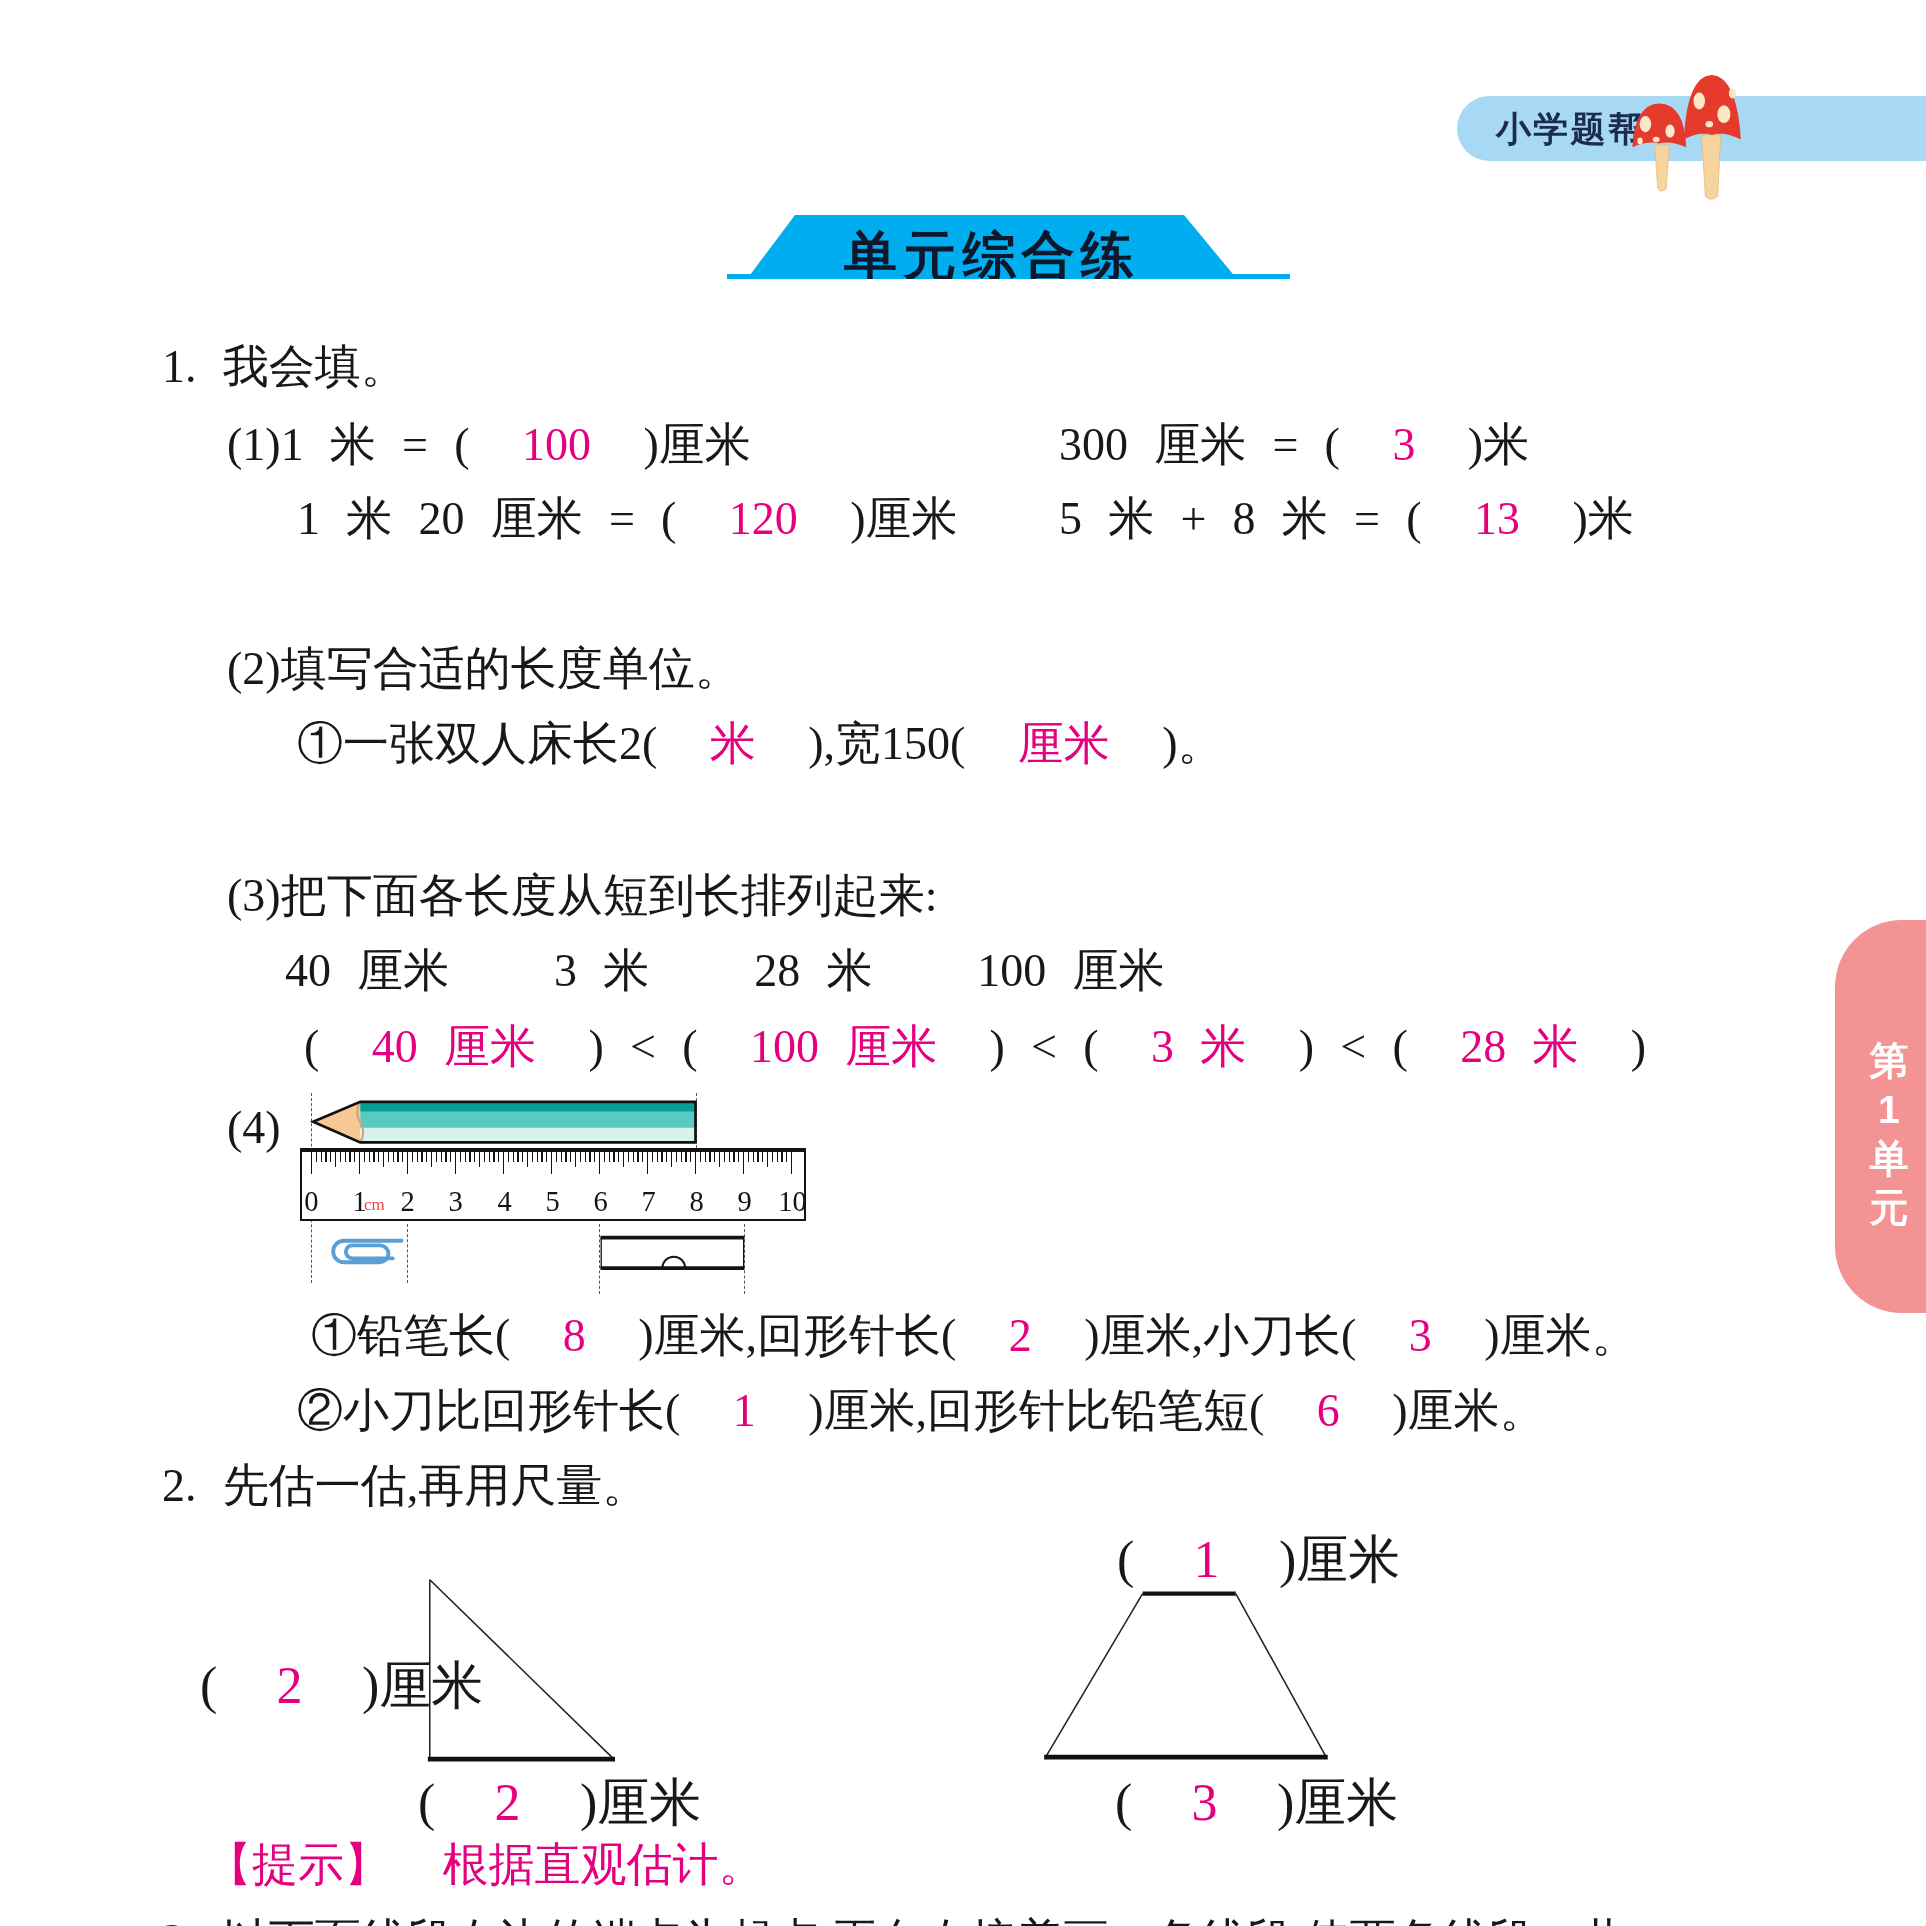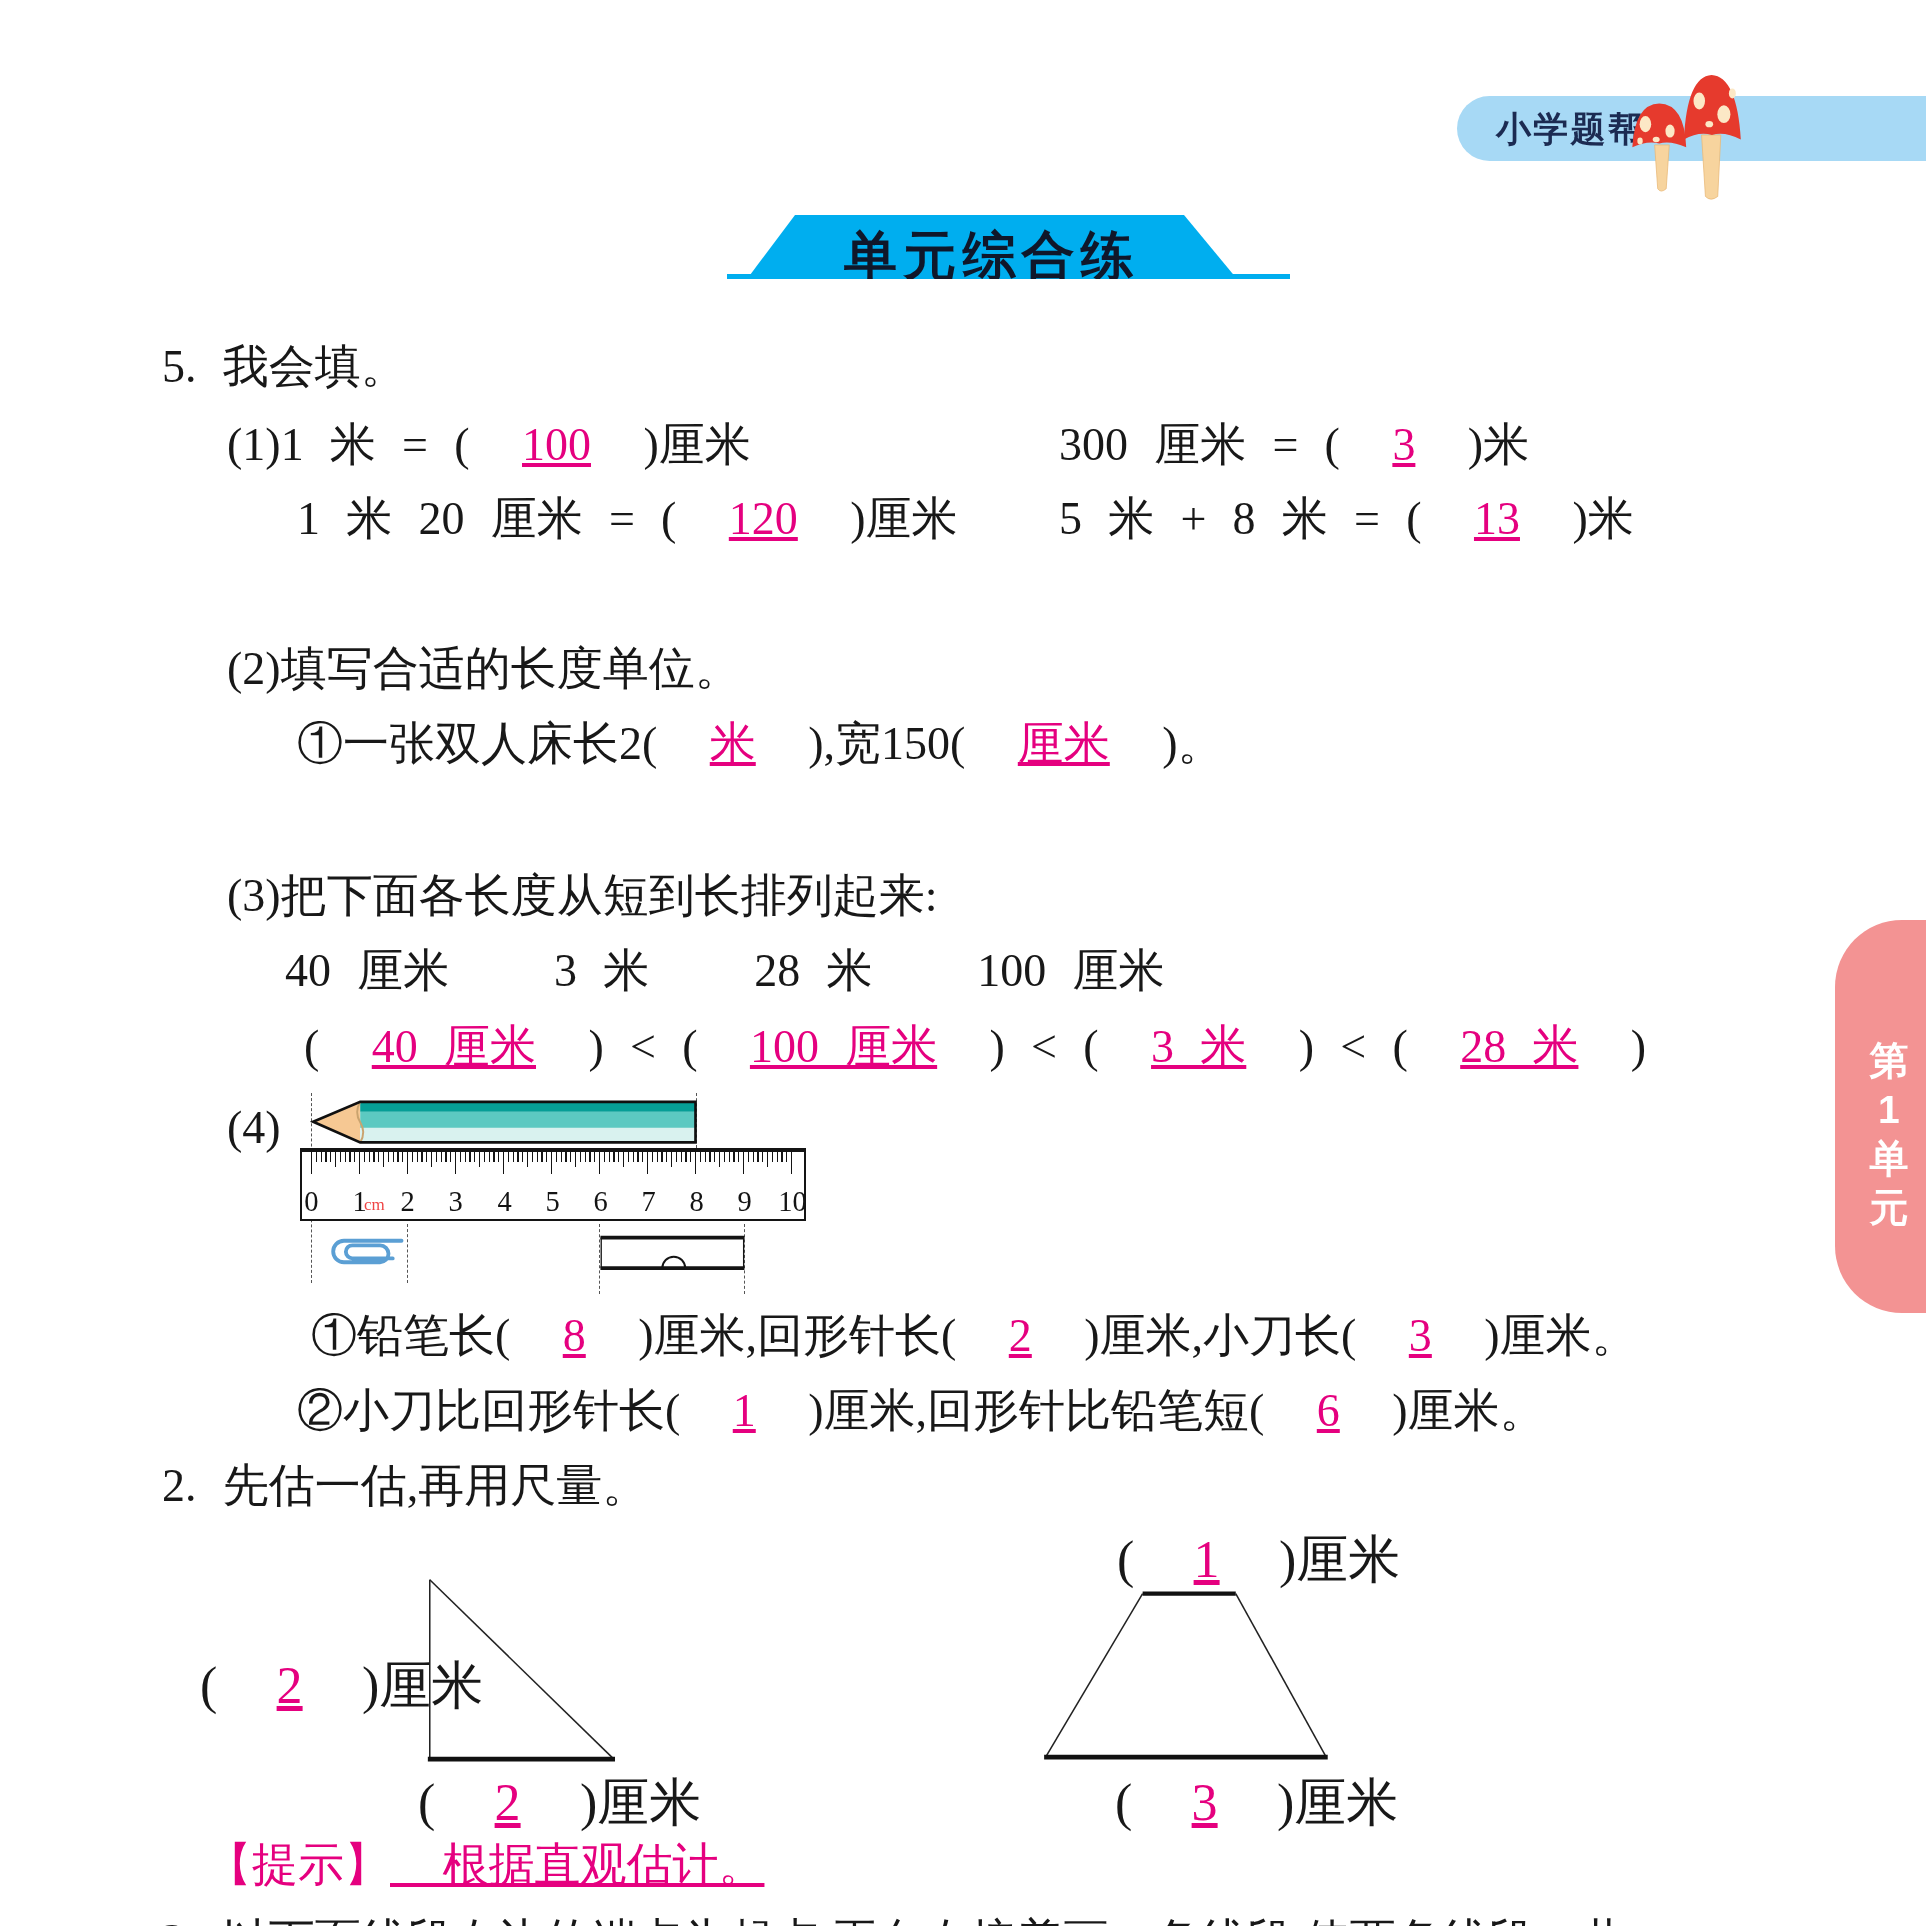--- a/index.html
+++ b/index.html
@@ -1,21 +1,21 @@
 <!DOCTYPE html>
 <html style="font-size:6.2px"><head>
 <meta charset="utf-8">
 <style>
   html,body{margin:0;padding:0;background:#fff;}
   .page{position:relative;width:1968px;height:2731px;background:#ffffff;overflow:hidden;
         font-family:"Liberation Serif","DejaVu Serif",serif;}
   .line{position:absolute;font-size:46px;line-height:1.15;color:#181818;white-space:pre;word-spacing:0.32em;}
   .small{font-size:52px;}
   .sg.k{color:#181818;}
-  .sg.p{color:#e5007f;text-decoration:underline;}
+  .sg.p{color:#e5007f;}
   .sg.pb{color:#e5007f;font-family:"Liberation Sans","DejaVu Sans",sans-serif;font-weight:normal;}
   
   .badge{position:absolute;left:1457px;top:96px;width:511px;height:65px;background:#a7d9f5;
          border-radius:33px 0 0 33px;}
   .badge span{display:block;padding-left:39px;line-height:65px;font-size:35px;font-weight:bold;
          color:#1c2b52;font-family:"Liberation Sans","DejaVu Sans",sans-serif;letter-spacing:2.3px;}
   .title-underline{position:absolute;left:727px;top:274px;width:563px;height:5.4px;background:#00aeef;}
   .title-trap{position:absolute;left:747px;top:215px;width:490px;height:64px;background:#00aeef;
          clip-path:polygon(48px 0,437px 0,490px 64px,0 64px);text-align:center;}
   .title-trap span{display:inline-block;margin-top:6.2px;font-size:53px;font-weight:bold;color:#0f172a;
@@ -71,21 +71,21 @@
 
   <div class="unit-tab">
     <div class="chars">
       <div>第</div>
       <div>1</div>
       <div>单</div>
       <div>元</div>
     </div>
   </div>
 
-  <div class="line" style="left:162px;top:341px;"><span class="sg k">5. 我会填。</span></div>
+  <div class="line" style="left:162px;top:341px;"><span class="sg k">1. 我会填。</span></div>
   <div class="line" style="left:227px;top:419px;"><span class="sg k">(1)1 米 = (  </span><span class="sg p">100</span><span class="sg k">  )厘米</span></div>
   <div class="line" style="left:1059px;top:419px;"><span class="sg k">300 厘米 = (  </span><span class="sg p">3</span><span class="sg k">  )米</span></div>
   <div class="line" style="left:297px;top:493px;"><span class="sg k">1 米 20 厘米 = (  </span><span class="sg p">120</span><span class="sg k">  )厘米</span></div>
   <div class="line" style="left:1059px;top:493px;"><span class="sg k">5 米 + 8 米 = (  </span><span class="sg p">13</span><span class="sg k">  )米</span></div>
   <div class="line" style="left:227px;top:643px;"><span class="sg k">(2)填写合适的长度单位。</span></div>
   <div class="line" style="left:297px;top:718px;"><span class="sg k">①一张双人床长2(  </span><span class="sg p">米</span><span class="sg k">  ),宽150(  </span><span class="sg p">厘米</span><span class="sg k">  )。</span></div>
   <div class="line" style="left:227px;top:870px;"><span class="sg k">(3)把下面各长度从短到长排列起来:</span></div>
   <div class="line" style="left:285px;top:945px;"><span class="sg k">40 厘米    3 米    28 米    100 厘米</span></div>
   <div class="line" style="left:304px;top:1021px;"><span class="sg k">(  </span><span class="sg p">40 厘米</span><span class="sg k">  ) &lt; (  </span><span class="sg p">100 厘米</span><span class="sg k">  ) &lt; (  </span><span class="sg p">3 米</span><span class="sg k">  ) &lt; (  </span><span class="sg p">28 米</span><span class="sg k">  )</span></div>
   <div class="line" style="left:227px;top:1102px;"><span class="sg k">(4)</span></div>

